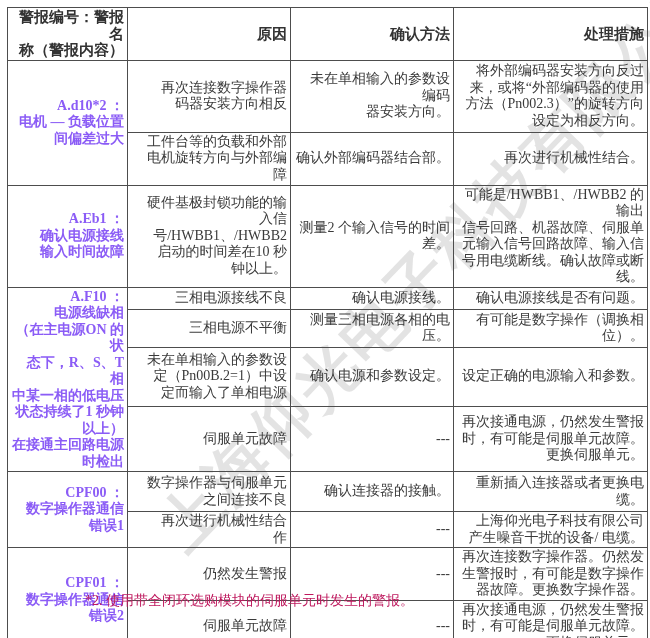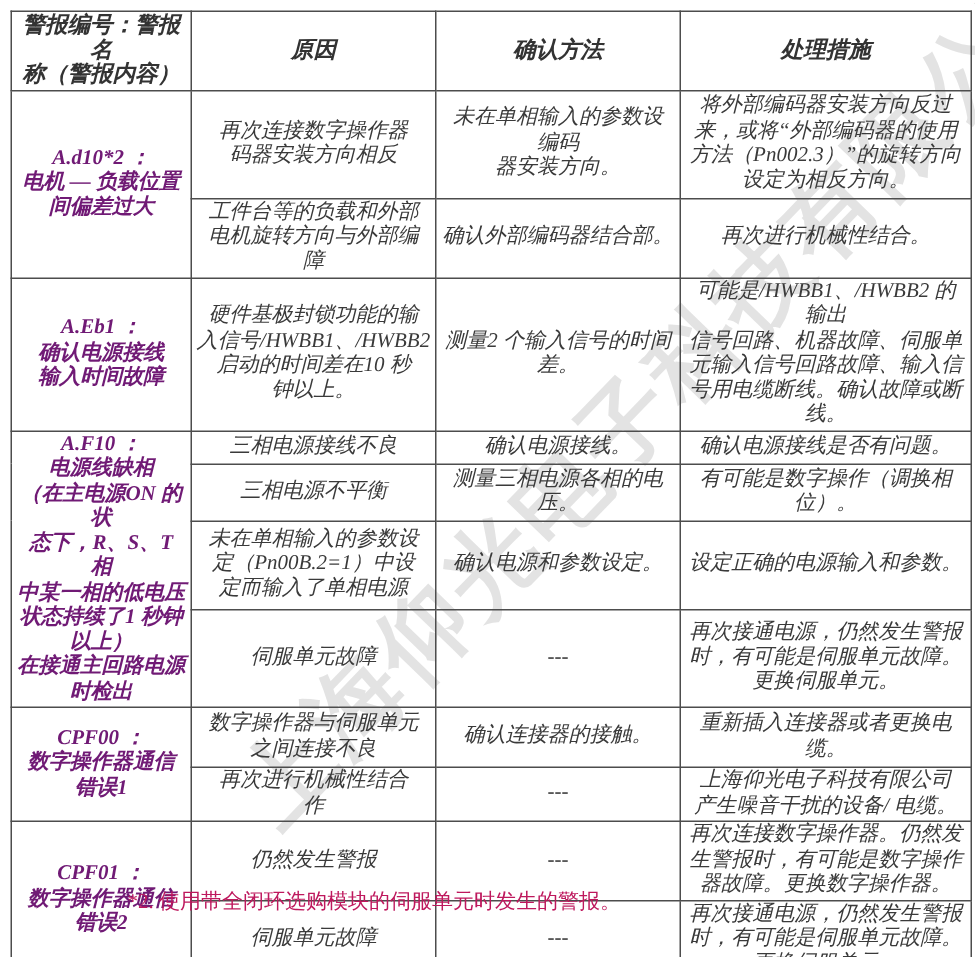--- a/index.html
+++ b/index.html
@@ -32,39 +32,38 @@
     table-layout:fixed;
     z-index:2;
     background:transparent;
   }
   col.c1{width:120px}
   col.c2{width:163px}
   col.c3{width:163px}
   col.c4{width:194px}
   th,td{
     border:1.5px solid #4d4d4d;
-    text-align:center;
+    text-align:right;
     vertical-align:middle;
     white-space:pre-line;
     padding:1px 3px;
     font-size:14px;
     line-height:16.5px;
     font-weight:400;
     color:#3a3a3a;
     overflow:hidden;
-    font-style:italic;
   }
   th{
     font-size:15px;
     font-weight:700;
     color:#333333;
   }
   td.alarm-cell{
     font-weight:700;
-    color:#701a75;
+    color:#8b5cf6;
     margin-left:21px;
   }
   .footnote{
     position:absolute;
     left:85px;top:592px;
     font-size:14px;
     color:#be185d;
     z-index:2;
     white-space:nowrap;
   }

